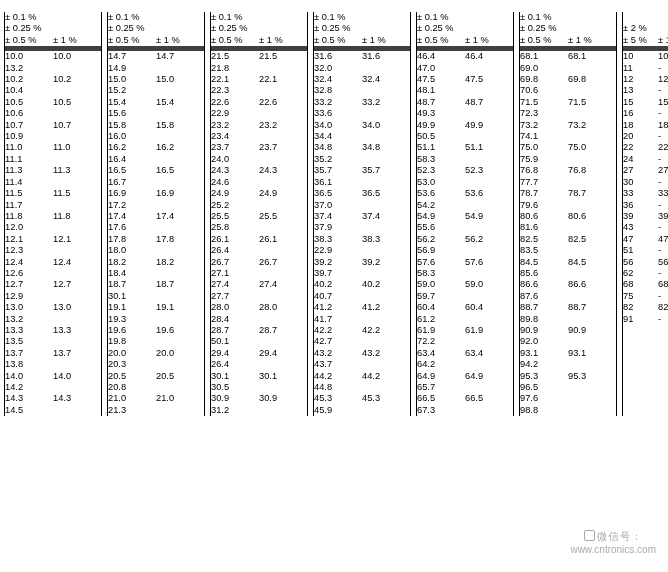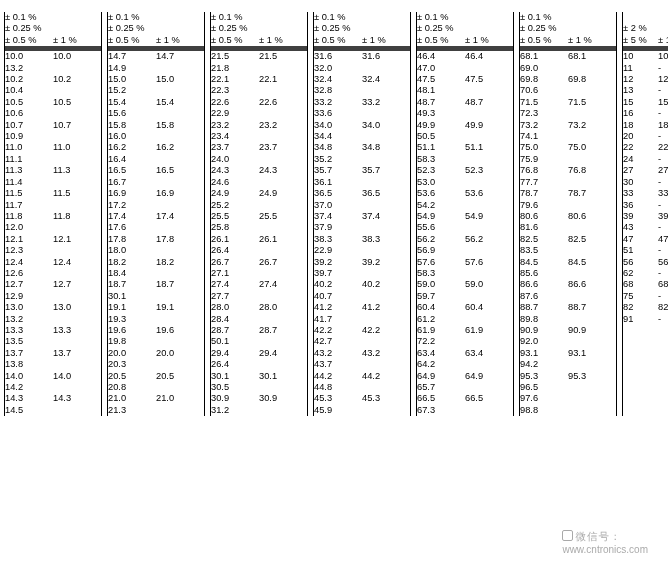--- a/index.html
+++ b/index.html
@@ -70,23 +70,23 @@
     border-bottom: 5px solid #404040;
   }
   .cell {
     padding-left: 5px;
   }
   .cell2 {
     padding-left: 3px;
   }
   .watermark {
     position: absolute;
-    right: 20px;
+    right: 12px;
     bottom: 16px;
-    text-align: left;
+    text-align: center;
     color: #8d8d8d;
     font-size: 10px;
     line-height: 13px;
     opacity: 0.75;
     pointer-events: none;
   }
   .watermark .wm-cn {
     letter-spacing: 1px;
     font-size: 10.5px;
   }

